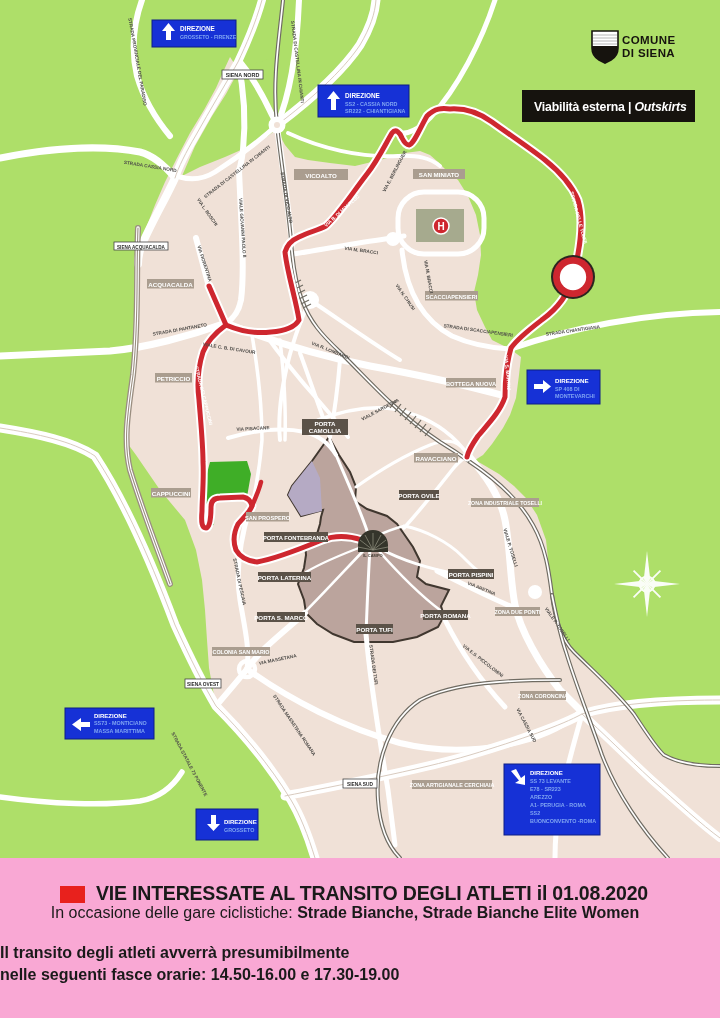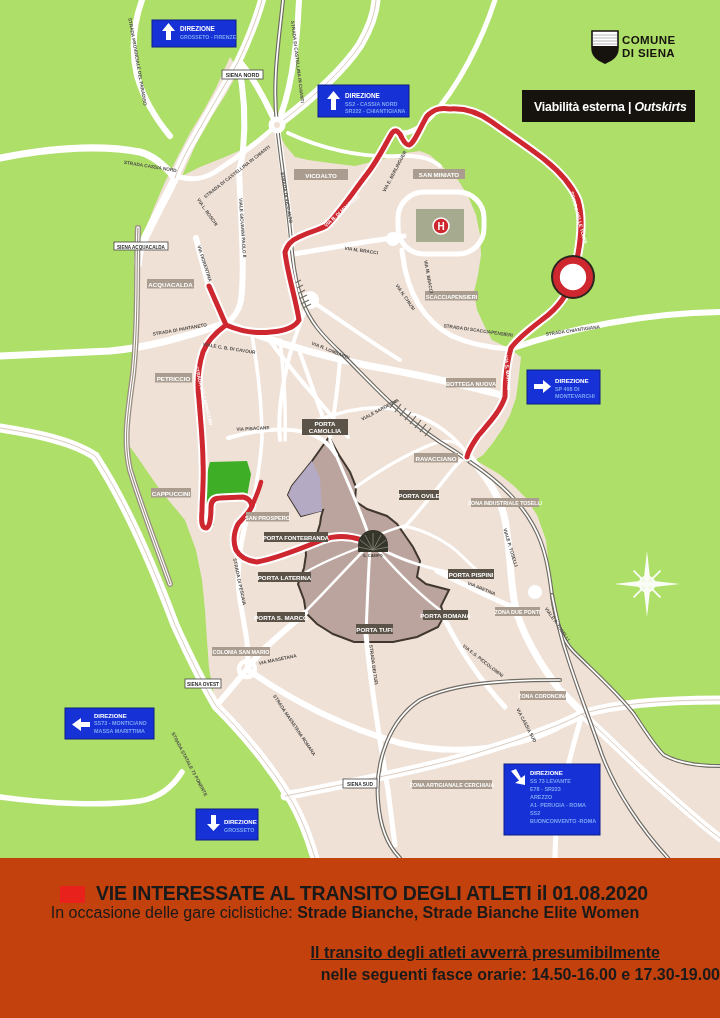--- a/index.html
+++ b/index.html
@@ -449,25 +449,25 @@
           <line x1="593" y1="38" x2="617" y2="38"></line>
           <line x1="593" y1="41" x2="617" y2="41"></line>
           <line x1="593" y1="44" x2="617" y2="44"></line>
     </g>
     <text x="622" y="44" font-family="Liberation Serif,serif" font-size="11.5" font-weight="bold" fill="#16130e" letter-spacing="0.4">COMUNE</text>
     <text x="622" y="57" font-family="Liberation Serif,serif" font-size="11.5" font-weight="bold" fill="#16130e" letter-spacing="0.4">DI SIENA</text>
   </g>
 </svg>
 
 
-<div style="position:absolute;left:0;top:858px;width:720px;height:160px;background:#c2410c;">
+<div style="position:absolute;left:0;top:858px;width:720px;height:160px;background:#f9a8d4;">
 
   <div style="position:absolute;left:60px;top:28px;width:25px;height:17px;background:#e8211d;"></div>
 
   <div style="position:absolute;left:96px;top:24px;font-size:19.5px;font-weight:bold;color:#1a1a1a;letter-spacing:-0.2px;">VIE INTERESSATE AL TRANSITO DEGLI ATLETI il 01.08.2020</div>
 
   <div style="position:absolute;left:0;top:46px;width:690px;text-align:center;font-size:16px;color:#1a1a1a;">In occasione delle gare ciclistiche: <b>Strade Bianche, Strade Bianche Elite Women</b></div>
 
-  <div style="position:absolute;left:0;top:86px;width:660px;text-align:right;font-size:16px;font-weight:bold;color:#1a1a1a;text-decoration:underline;">Il transito degli atleti avverrà presumibilmente</div>
-
-  <div style="position:absolute;left:0;top:108px;width:720px;text-align:right;font-size:16px;font-weight:bold;color:#1a1a1a;">nelle seguenti fasce orarie: 14.50-16.00 e 17.30-19.00</div>
+  <div style="position:absolute;left:0;top:86px;width:660px;text-align:left;font-size:16px;font-weight:bold;color:#1a1a1a;">Il transito degli atleti avverrà presumibilmente</div>
+
+  <div style="position:absolute;left:0;top:108px;width:720px;text-align:left;font-size:16px;font-weight:bold;color:#1a1a1a;">nelle seguenti fasce orarie: 14.50-16.00 e 17.30-19.00</div>
 </div>
 </div>
 
 </body></html>

